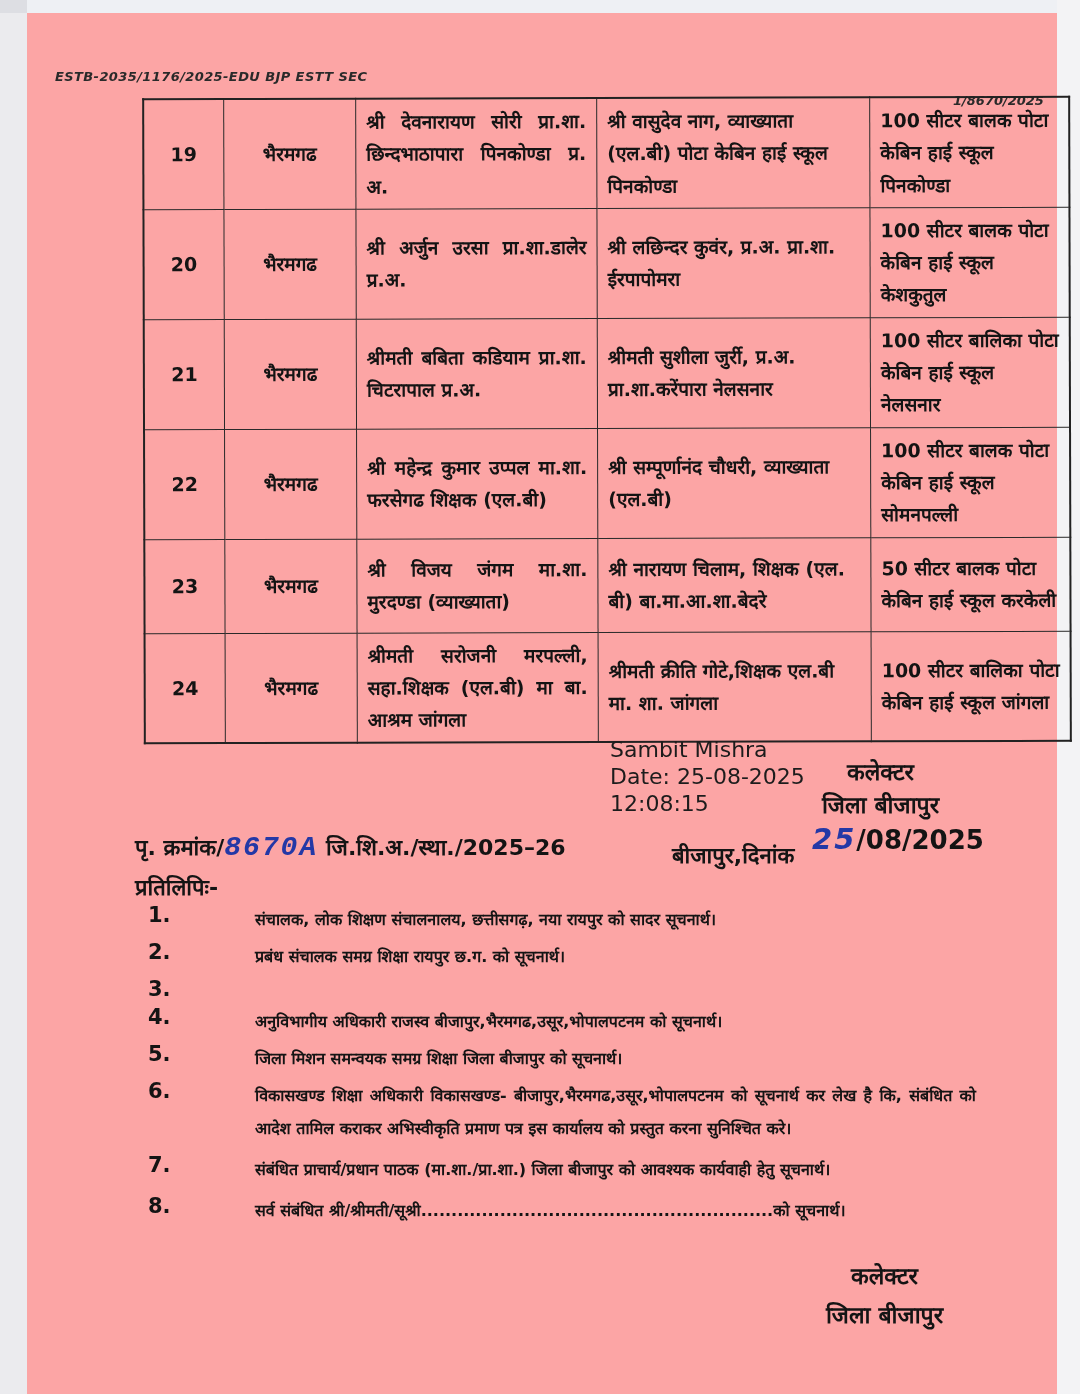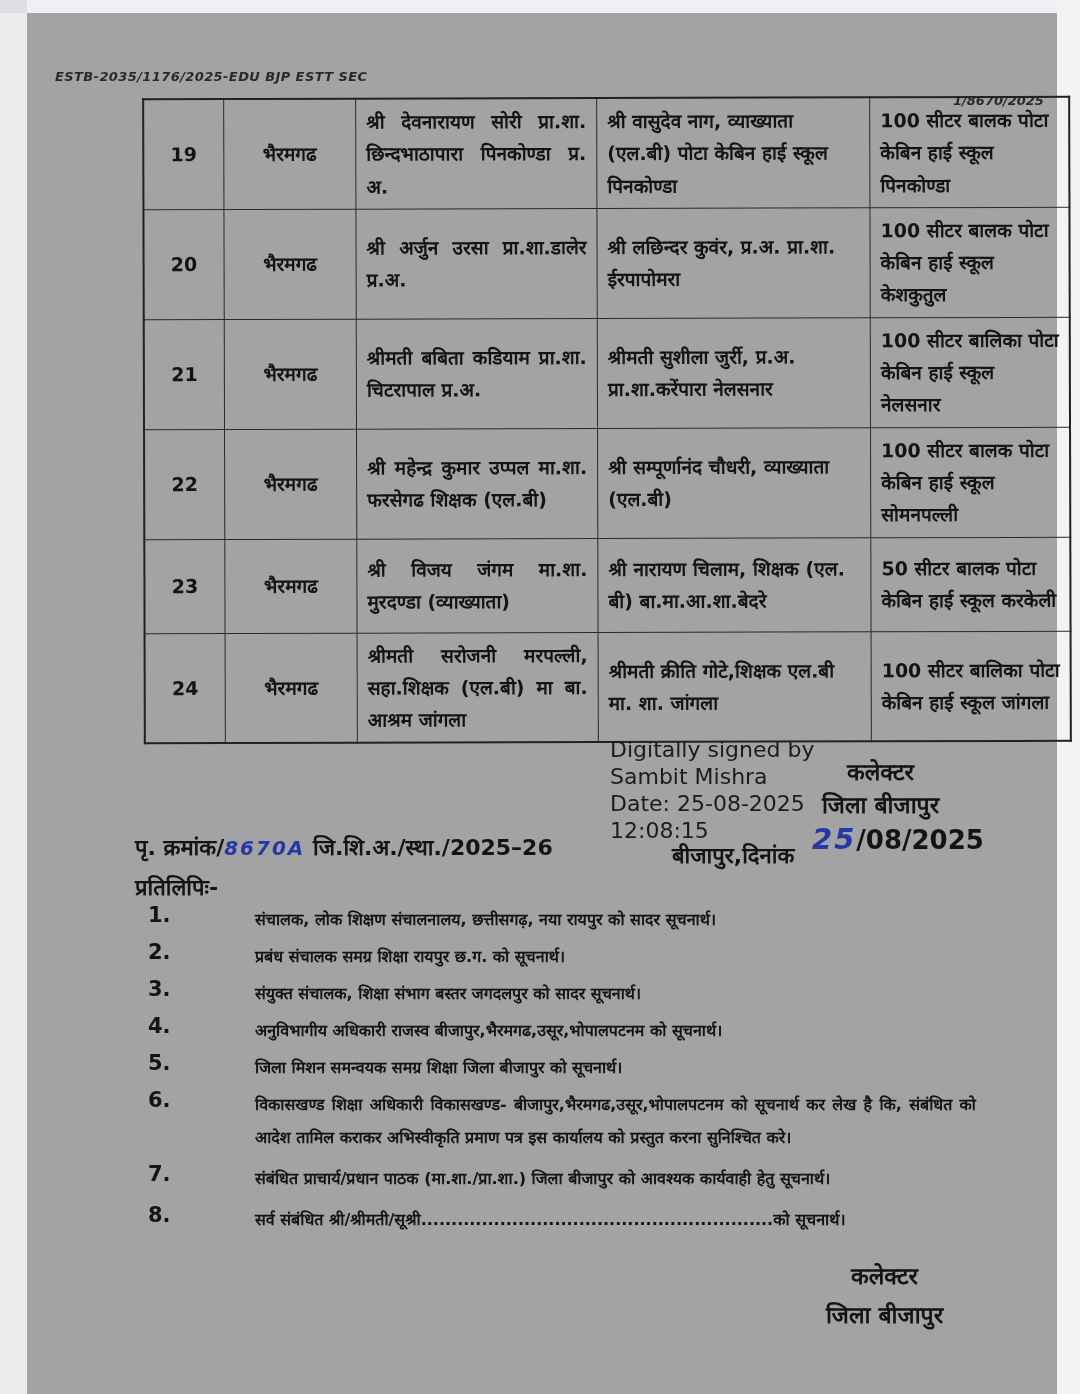--- a/index.html
+++ b/index.html
@@ -1,17 +1,17 @@
 <!DOCTYPE html>
 <html><head>
 <meta charset="utf-8">
 <style>
   html,body{margin:0;padding:0;background:#fff;}
   #page{
-    position:relative;width:1080px;height:1394px;background:#a3a3a3;
+    position:relative;width:1080px;height:1394px;background:#fca5a5;
     font-family:"DejaVu Sans","Liberation Sans",sans-serif;
     color:#1b1b1b;overflow:hidden;
   }
   
   .edge-left{position:absolute;left:0;top:0;width:27px;height:1394px;background:#ebebee;}
   .edge-right{position:absolute;left:1057px;top:0;width:23px;height:1394px;background:#f3f3f5;}
   .edge-top{position:absolute;left:27px;top:0;width:1030px;height:13px;background:#eef0f4;}
   .edge-corner{position:absolute;left:0;top:0;width:27px;height:13px;background:#dddee3;}
 
   .ref-head{
@@ -52,21 +52,21 @@
   .sig-top{
     position:absolute;left:793px;top:756px;width:175px;text-align:center;
     font-size:23px;font-weight:700;line-height:33px;color:#141414;
   }
   .place-date{position:absolute;left:664px;top:839px;font-size:22px;font-weight:700;color:#141414;margin-left:8px;}
   .date-hand{position:absolute;left:812px;top:822px;font-size:26px;font-weight:700;color:#141414;}
   .hand-blue{color:#2438a6;font-style:italic;letter-spacing:2px;}
   .hand-big{font-size:29px;}
 
   .ref-line{position:absolute;left:135px;top:831px;font-size:22px;font-weight:700;color:#141414;white-space:nowrap;}
-  .ref-line .hand-blue{font-size:20px;}
+  .ref-line .hand-blue{font-size:28px;font-family:Liberation Mono, monospace;}
   .copies-head{position:absolute;left:135px;top:871px;font-size:22px;font-weight:700;color:#141414;}
 
   .copies{position:absolute;left:148px;top:903px;width:828px;}
   .copy-item{display:flex;margin-bottom:4px;}
   .copy-no{flex:0 0 107px;font-size:21px;font-weight:700;color:#141414;}
   .copy-text{flex:1;font-size:16px;font-weight:700;line-height:33px;text-align:justify;color:#141414;}
   .gap-lg{margin-bottom:8px;}
 
   .sig-bottom{
     position:absolute;left:792px;top:1257px;width:185px;text-align:center;
@@ -128,21 +128,20 @@
         <td class="c-block">भैरमगढ</td>
         <td class="c-from">श्रीमती सरोजनी मरपल्ली, सहा.शिक्षक (एल.बी) मा बा. आश्रम जांगला</td>
         <td class="c-to">श्रीमती क्रीति गोटे,शिक्षक एल.बी मा. शा. जांगला</td>
         <td class="c-hostel">100 सीटर बालिका पोटा केबिन हाई स्कूल जांगला</td>
       </tr>
     </tbody>
   </table>
 
 
   <div class="digital-sig">
-    <div>Digitally signed by</div>
     <div>Sambit Mishra</div>
     <div>Date: 25-08-2025</div>
     <div>12:08:15</div>
   </div>
 
   <div class="sig-top">
     <div>कलेक्टर</div>
     <div>जिला बीजापुर</div>
   </div>
 
@@ -161,21 +160,20 @@
     <div class="copy-item">
       <div class="copy-no">1.</div>
       <div class="copy-text">संचालक, लोक शिक्षण संचालनालय, छत्तीसगढ़, नया रायपुर को सादर सूचनार्थ।</div>
     </div>
     <div class="copy-item">
       <div class="copy-no">2.</div>
       <div class="copy-text">प्रबंध संचालक समग्र शिक्षा रायपुर छ.ग. को सूचनार्थ।</div>
     </div>
     <div class="copy-item">
       <div class="copy-no">3.</div>
-      <div class="copy-text">संयुक्त संचालक, शिक्षा संभाग बस्तर जगदलपुर को सादर सूचनार्थ।</div>
     </div>
     <div class="copy-item">
       <div class="copy-no">4.</div>
       <div class="copy-text">अनुविभागीय अधिकारी राजस्व बीजापुर,भैरमगढ,उसूर,भोपालपटनम को सूचनार्थ।</div>
     </div>
     <div class="copy-item">
       <div class="copy-no">5.</div>
       <div class="copy-text">जिला मिशन समन्वयक समग्र शिक्षा जिला बीजापुर को सूचनार्थ।</div>
     </div>
     <div class="copy-item gap-lg">

